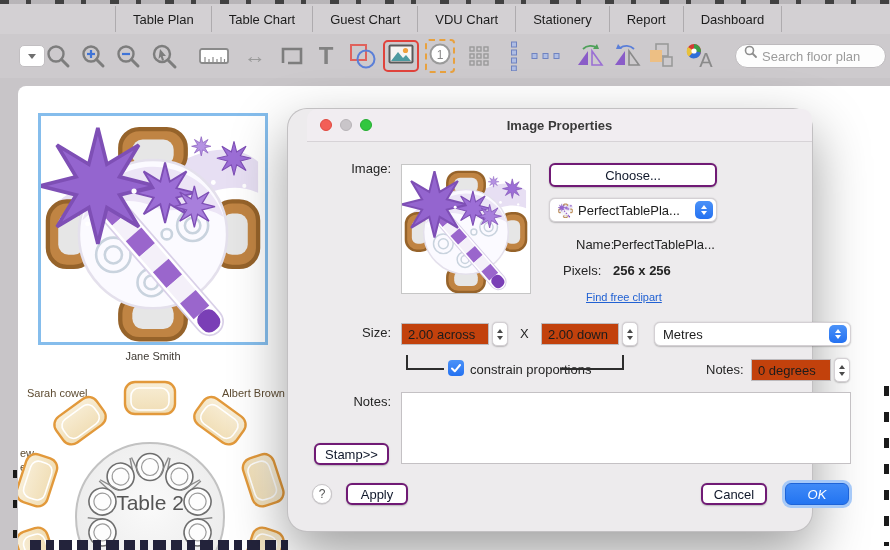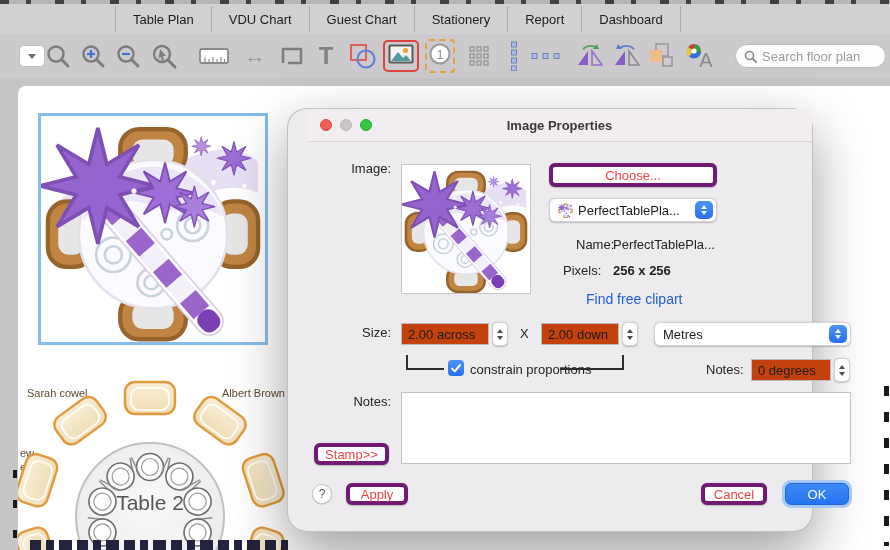--- a/index.html
+++ b/index.html
@@ -19,21 +19,21 @@
 
   
   .toolbar { position:absolute; left:0; top:34px; width:890px; height:44px; background:#cdcacd; }
   .tbi { position:absolute; top:0; height:44px; display:flex; align-items:center; justify-content:center; color:#7d7d7d; }
   .drop-btn { width:26px; height:22px; background:#fff; border:1px solid #c2bfc2; border-radius:5px; display:flex; align-items:center; justify-content:center; }
   .chev-dn { width:0; height:0; border-left:4px solid transparent; border-right:4px solid transparent; border-top:5px solid #6f6f6f; }
   .tool-sel-box { border:2px solid #e0433c; border-radius:5px; padding:2px 3px; }
   .dash-orange { border:2px dashed #e8a13e; border-radius:4px; padding:2px; }
   .tletter { font-size:24px; font-weight:bold; color:#828282; line-height:1; }
   .harrow { font-size:22px; color:#9a9a9a; }
-  .search-pill { position:absolute; left:735px; top:10px; width:151px; height:24px; background:#fdfdfd; border:1px solid #bdbabd; border-radius:13px; display:flex; align-items:center; padding:0 8px; }
+  .search-pill { position:absolute; left:735px; top:10px; width:151px; height:24px; background:#fdfdfd; border:1px solid #bdbabd; border-radius:13px; display:flex; padding:0 8px; }
   .search-pill svg { flex:0 0 auto; }
   .search-pill input { border:none; outline:none; background:transparent; font-size:13px; color:#333; width:110px; margin-left:5px; font-family:"Liberation Sans",sans-serif; }
   .search-pill input::placeholder { color:#9b9b9b; }
 
   
   .canvas { position:absolute; left:18px; top:86px; width:872px; height:464px; background:#ffffff; border-top-left-radius:8px; overflow:hidden; }
   .img-selection { position:absolute; left:20px; top:27px; width:230px; height:232px; border:3px solid #85bdec; background:#fff; }
   .img-selection svg { width:100%; height:100%; }
   .guest-label { position:absolute; font-size:11px; color:#3f3a33; }
   .guest-brown { color:#5d4b31;margin-top:14px; }
@@ -56,38 +56,38 @@
   .light.red { background:#f35f57; border:1px solid #e04940; }
   .light.gray { background:#c9c5c9; border:1px solid #b8b4b8; }
   .light.green { background:#32c73f; border:1px solid #24ad31; }
   .dlg-title { font-size:13px; font-weight:bold; color:#3a3a3a; }
 
   .dlg-label { position:absolute; font-size:13px; color:#242424; }
   .r { text-align:right; }
   .thumb { position:absolute; left:113px; top:55px; width:130px; height:130px; background:#fff; border:1px solid #c6c6c6; }
   .thumb svg { width:100%; height:100%; }
 
-  .mac-btn { position:absolute; background:#ffffff; border:4px solid #701a75; border-radius:6px;
-    box-shadow:0 0.5px 1.5px rgba(0,0,0,0.22); font-size:13px; color:#ef4444; display:flex; align-items:center; justify-content:center; font-family:"Liberation Sans",sans-serif; }
+  .mac-btn { position:absolute; background:#ffffff; border:2px solid #701a75; border-radius:6px;
+    box-shadow:0 0.5px 1.5px rgba(0,0,0,0.22); font-size:13px; color:#0f172a; display:flex; align-items:center; justify-content:center; font-family:"Liberation Sans",sans-serif; }
   .mac-select { position:absolute; background:#ffffff; border:1px solid #d4d0d4; border-radius:6px;
     box-shadow:0 0.5px 1.5px rgba(0,0,0,0.22); font-size:13px; color:#1c1c1c; display:flex; align-items:center; padding:0 3px 0 8px; }
   .mac-select .lbl { flex:1 1 auto; white-space:nowrap; overflow:hidden; }
   .blue-capsule { flex:0 0 auto; width:18px; height:18px; background:linear-gradient(#4b92f8,#2471f1); border-radius:5px;
     display:flex; flex-direction:column; align-items:center; justify-content:center; gap:2px; margin-left:4px; }
   .wchev-up { width:0;height:0;border-left:3.5px solid transparent;border-right:3.5px solid transparent;border-bottom:4px solid #fff; }
   .wchev-dn { width:0;height:0;border-left:3.5px solid transparent;border-right:3.5px solid transparent;border-top:4px solid #fff; }
   .mini-art { width:15px; height:15px; margin-right:5px; flex:0 0 auto; }
 
   .field { position:absolute; height:22px; background:#c2410c; border:1px solid #bdbabd; font-size:13px; color:#1c1c1c; padding:0 6px; font-family:"Liberation Sans",sans-serif; outline:none; }
   .stepper { position:absolute; width:16px; height:24px; background:#fff; border:1px solid #d4d0d4; border-radius:5px;
     box-shadow:0 0.5px 1.5px rgba(0,0,0,0.22); display:flex; flex-direction:column; align-items:center; justify-content:center; gap:3px; }
   .gchev-up { width:0;height:0;border-left:3.5px solid transparent;border-right:3.5px solid transparent;border-bottom:4.5px solid #4b4b4b; }
   .gchev-dn { width:0;height:0;border-left:3.5px solid transparent;border-right:3.5px solid transparent;border-top:4.5px solid #4b4b4b; }
 
-  .link { position:absolute; font-size:14px; color:#2161d3; cursor:pointer; }
+  .link { position:absolute; font-size:11px; color:#2161d3; text-decoration:underline; cursor:pointer; }
 
   .bracket-l { position:absolute; left:118px; top:246px; width:38px; height:15px; border-left:2px solid #2d2d2d; border-bottom:2px solid #2d2d2d; }
   .bracket-r { position:absolute; left:272px; top:246px; width:64px; height:15px; border-right:2px solid #2d2d2d; border-bottom:2px solid #2d2d2d; }
   .checkbox { position:absolute; left:160px; top:251px; width:16px; height:16px; border-radius:4px;
     background:linear-gradient(#4b92f8,#2471f1); display:flex; align-items:center; justify-content:center; }
 
   .notes { position:absolute; left:113px; top:283px; width:450px; height:72px; background:#fff; border:1px solid #c4c1c4; resize:none; outline:none; font-family:"Liberation Sans",sans-serif; font-size:13px; padding:4px; }
 
   .help-btn { position:absolute; left:24px; top:375px; width:20px; height:20px; border-radius:50%; background:#fff;
     border:1px solid #c9c6c9; box-shadow:0 0.5px 1px rgba(0,0,0,0.2); display:flex; align-items:center; justify-content:center; font-size:12px; color:#555; }
@@ -172,22 +172,23 @@
         </g>
     </symbol>
   </defs>
 </svg>
 
 <div class="top-artifact"></div>
 
 <div class="tabbar">
   <div class="tabs">
     <div class="tab">Table Plan</div>
+    <div class="tab">Table Chart</div>
+    <div class="tab">Guest Chart</div>
     <div class="tab">VDU Chart</div>
-    <div class="tab">Guest Chart</div>
     <div class="tab">Stationery</div>
     <div class="tab">Report</div>
     <div class="tab">Dashboard</div>
   </div>
 </div>
 
 <div class="toolbar">
   <div class="tbi" style="left:17px;width:30px;">
       <span class="drop-btn">
         <span class="chev-dn"></span>
@@ -344,20 +345,21 @@
     <input type="text" placeholder="Search floor plan" style="">
   </div>
 </div>
 
 <div class="canvas">
   <div class="img-selection">
     <svg>
         <use href="#wand-art"></use>
       </svg>
   </div>
+  <div class="guest-label" style="left:20px;top:264px;width:230px;text-align:center;">Jane Smith</div>
   <div class="guest-label guest-brown" style="left:9px;top:287px;">Sarah cowel</div>
   <div class="guest-label guest-brown" style="left:204px;top:287px;">Albert Brown</div>
   <div class="partial-name"><span>ew</span><br><span>el</span></div>
 
   <svg class="table-svg" viewBox="0 0 310 180">
 
     <g>
       <g transform="rotate(0 132 139)">
           <rect x="107" y="4" width="50" height="32" rx="10" fill="url(#chairGrad)" stroke="#e2993b" stroke-width="2.4"></rect>
           <rect x="113" y="10" width="38" height="22" rx="8" fill="none" stroke="#fff" stroke-width="1.6"></rect>
@@ -514,14 +516,14 @@
       <span class="gchev-dn"></span>
     </div>
 
   <div class="dlg-label r" style="left:40px;top:285px;width:63px;">Notes:</div>
   <textarea class="notes" style=""></textarea>
   <div class="mac-btn" style="left:26px;top:334px;width:75px;height:22px;">Stamp&gt;&gt;</div>
 
   <div class="help-btn">?</div>
   <div class="mac-btn" style="left:58px;top:374px;width:62px;height:22px;">Apply</div>
   <div class="mac-btn" style="left:413px;top:374px;width:66px;height:22px;">Cancel</div>
-  <div class="mac-btn ok-btn" style="left:497px;top:374px;width:64px;height:22px;">OK</div>
+  <div class="mac-btn ok-btn" style="left:497px;top:374px;width:64px;height:22px;font-style:italic;">OK</div>
 </div>
 
 </body></html>

